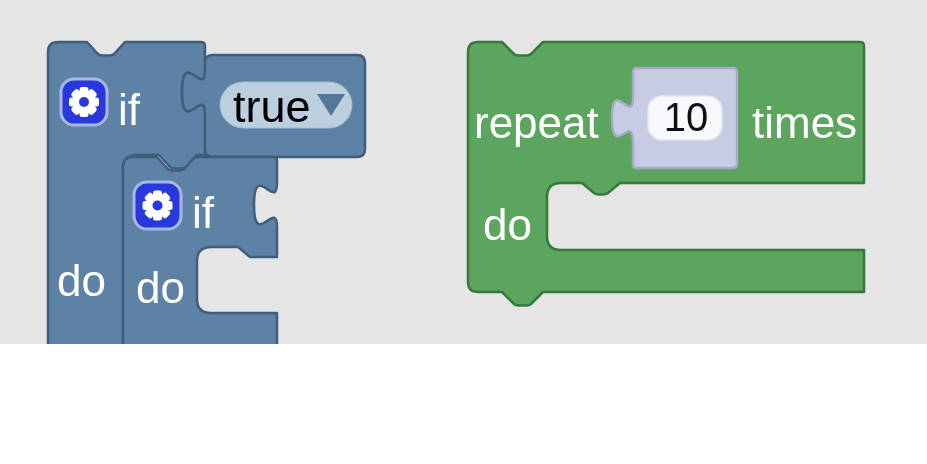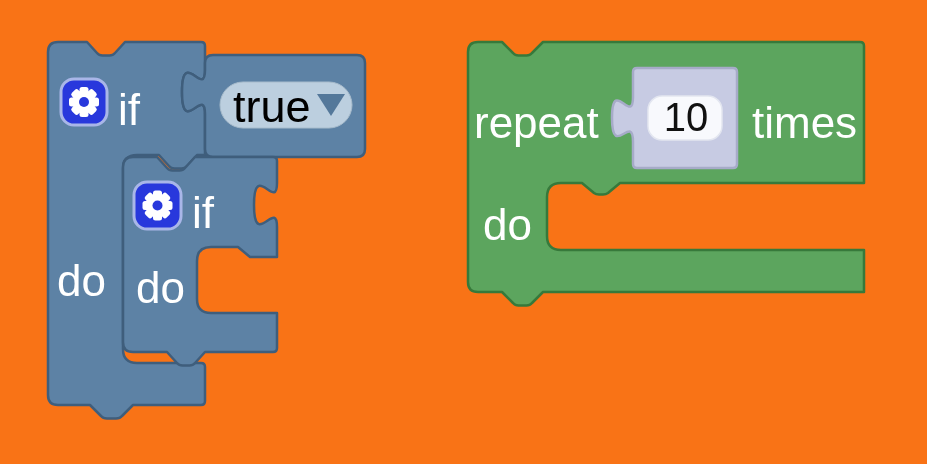--- a/index.html
+++ b/index.html
@@ -1,17 +1,17 @@
 <!DOCTYPE html>
 <html><head>
 <meta charset="utf-8">
 <style>
   html,body { margin:0; padding:0; background:#ffffff; }
   #stage {
-    position:relative; width:927px; height:464px; background:#f97316;
+    position:relative; width:927px; height:344px; background:#e5e5e5;
     overflow:hidden; font-family:"Liberation Sans", sans-serif;text-align:center;
   }
   svg { position:absolute; left:0; top:0; }
   .logic-path  { stroke:#3f5e7c; stroke-width:2.5; stroke-linejoin:round; }
   .loop-path   { stroke:#37793b; stroke-width:2.5; stroke-linejoin:round; }
   .shadow-path { stroke:#a6abc8; stroke-width:2.5; stroke-linejoin:round; }
   .gear-box    { stroke:#a9b6e8; stroke-width:3; }
   .pill        { stroke:#a8bccc; stroke-width:1; }
   .field-rect  { stroke:#e3e6f0; stroke-width:1.5; }
   .blk-label   { font-family:"Liberation Sans", sans-serif; font-size:44px; fill:#ffffff; }

